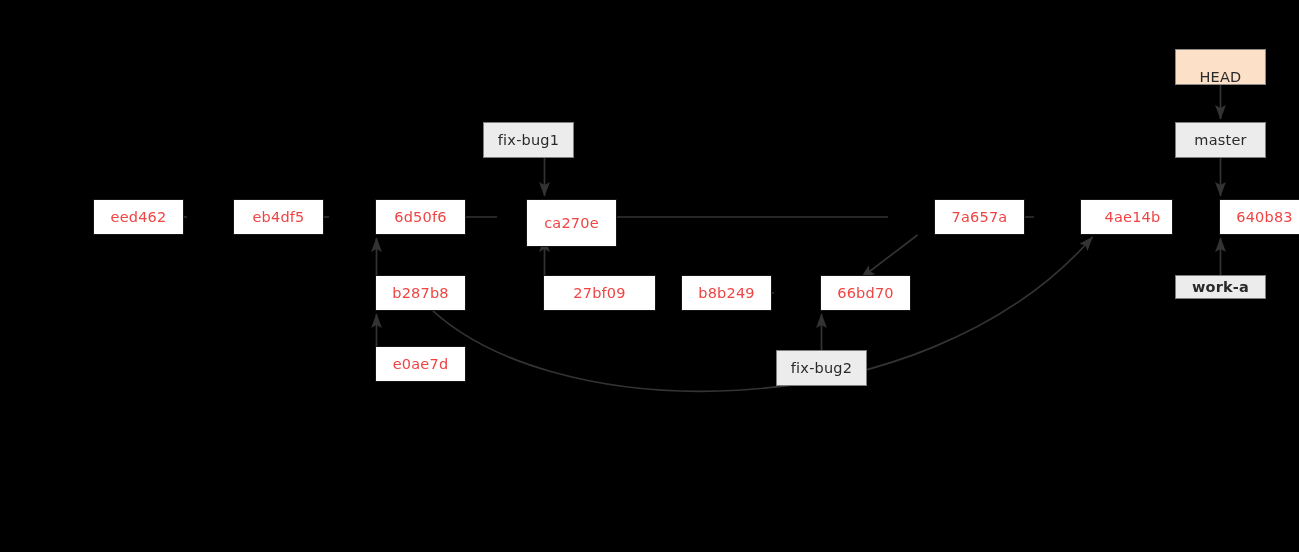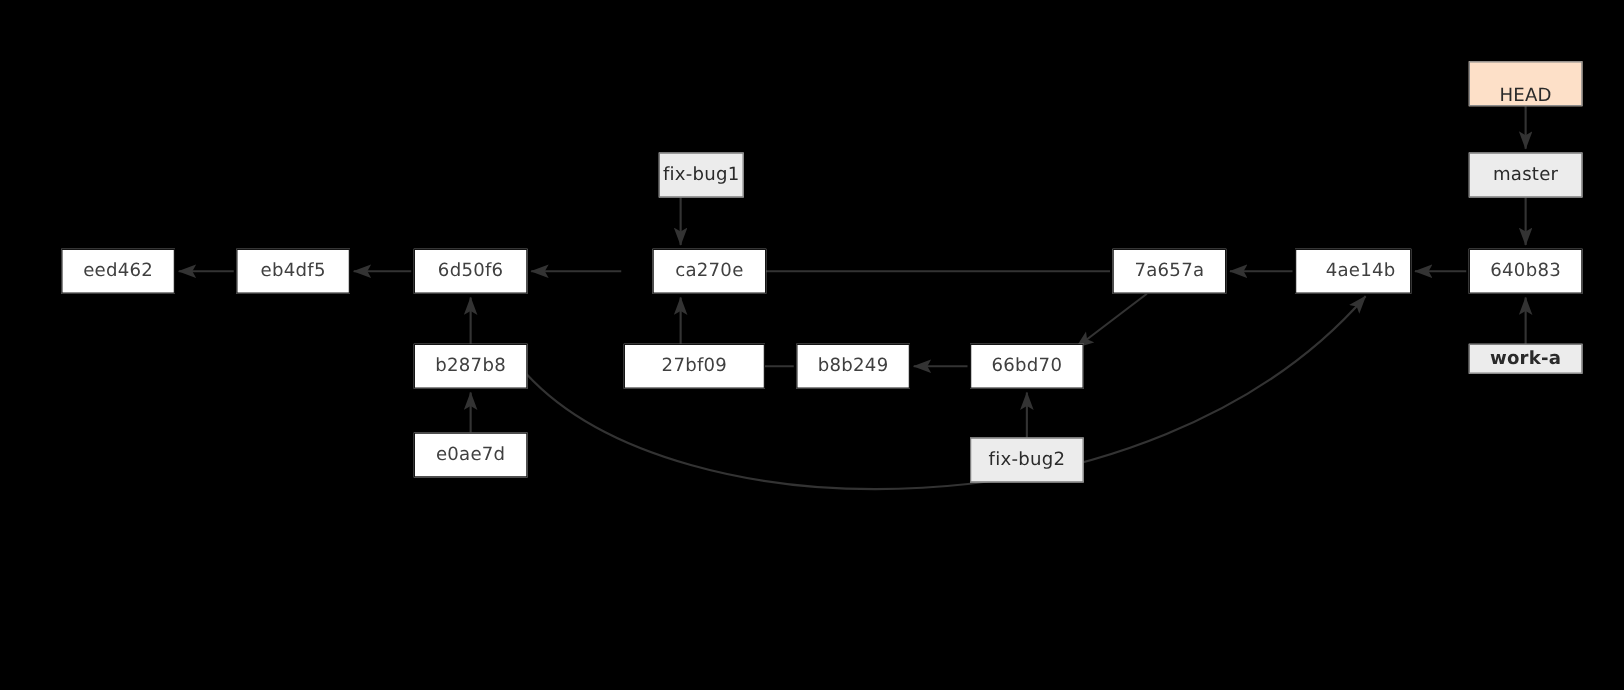--- a/index.html
+++ b/index.html
@@ -1,21 +1,21 @@
 <!DOCTYPE html>
 <html><head>
 <meta charset="utf-8">
 <style>
   html,body{margin:0;padding:0;background:#000;}
   body{width:1299px;height:552px;overflow:hidden;font-family:"DejaVu Sans","Liberation Sans",sans-serif;}
   #canvas{position:relative;width:1299px;height:552px;background:#000;}
   svg.edges{position:absolute;left:0;top:0;width:1299px;height:552px;overflow:visible;}
   .node{position:absolute;box-sizing:border-box;display:flex;align-items:center;justify-content:center;
         font-size:14.5px;line-height:1;letter-spacing:.2px;white-space:nowrap;}
-  .node.commit{background:#ffffff;border:1.4px solid #151515;color:#404040;}
+  .node.commit{background:#ffffff;border:1.4px solid #151515;color:#ef4444;margin-left:44px;}
   .node.ref{background:#ececec;border:1.4px solid #7e7e7e;color:#2a2a2a;}
   .node.head{background:#fde0c8;border:1.4px solid #8a8a8a;color:#2a2a2a;}
 </style>
 </head>
 <body>
 
 <div id="canvas">
   <svg class="edges" viewBox="0 0 1299 552">
     <defs>
       <marker id="ah" markerWidth="9" markerHeight="9" refX="8.2" refY="3.2" orient="auto" markerUnits="strokeWidth">
@@ -46,21 +46,21 @@
   <div id="node-layer">
       <div class="node commit" style="left: 49px; top: 199px; width: 91px; height: 36px;">
         <span>eed462</span>
       </div>
       <div class="node commit" style="left: 189px; top: 199px; width: 91px; height: 36px;">
         <span>eb4df5</span>
       </div>
       <div class="node commit" style="left: 331px; top: 199px; width: 91px; height: 36px;">
         <span>6d50f6</span>
       </div>
-      <div class="node commit" style="left: 522px; top: 199px; width: 91px; height: 36px;">
+      <div class="node commit" style="left: 482px; top: 199px; width: 91px; height: 48px;">
         <span>ca270e</span>
       </div>
       <div class="node commit" style="left: 890px; top: 199px; width: 91px; height: 36px;">
         <span>7a657a</span>
       </div>
       <div class="node commit" style="left: 1036px; top: 199px; width: 93px; height: 36px; padding-left: 12px;">
         <span>4ae14b</span>
       </div>
       <div class="node commit" style="left: 1175px; top: 199px; width: 91px; height: 36px; justify-content: center;">
         <span>640b83</span>
@@ -73,21 +73,21 @@
       </div>
       <div class="node commit" style="left: 499px; top: 275px; width: 113px; height: 36px;">
         <span>27bf09</span>
       </div>
       <div class="node commit" style="left: 637px; top: 275px; width: 91px; height: 36px;">
         <span>b8b249</span>
       </div>
       <div class="node commit" style="left: 776px; top: 275px; width: 91px; height: 36px;">
         <span>66bd70</span>
       </div>
-      <div class="node ref" style="left: 527px; top: 122px; width: 68px; height: 36px;">
+      <div class="node ref" style="left: 483px; top: 122px; width: 91px; height: 36px;">
         <span>fix-bug1</span>
       </div>
       <div class="node ref" style="left: 776px; top: 350px; width: 91px; height: 36px;">
         <span>fix-bug2</span>
       </div>
       <div class="node ref" style="left: 1175px; top: 275px; width: 91px; height: 24px; font-weight: bold;">
         <span>work-a</span>
       </div>
       <div class="node ref" style="left: 1175px; top: 122px; width: 91px; height: 36px;">
         <span>master</span>

